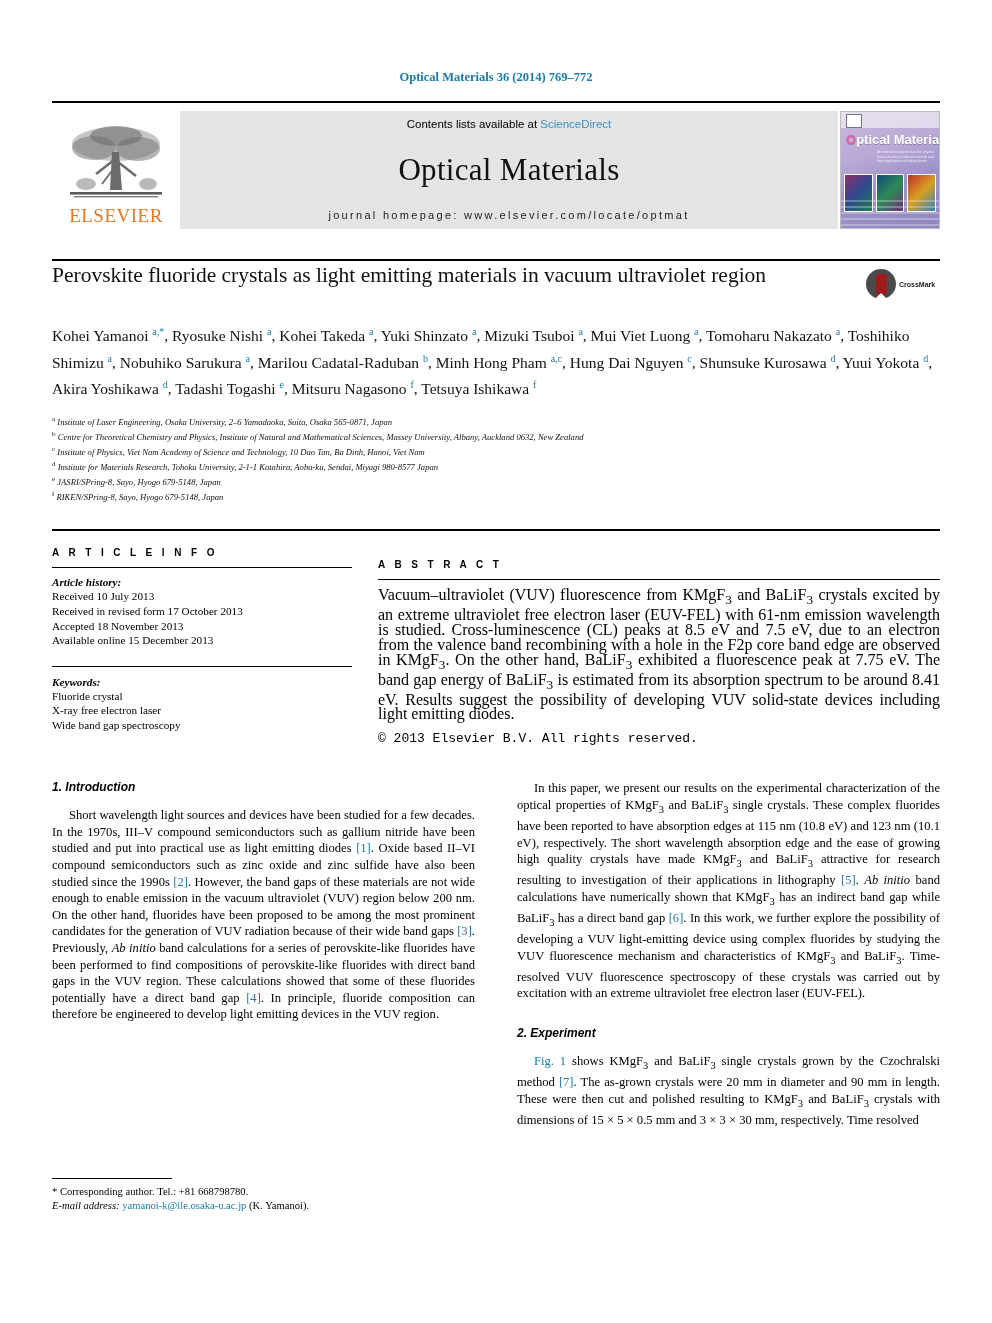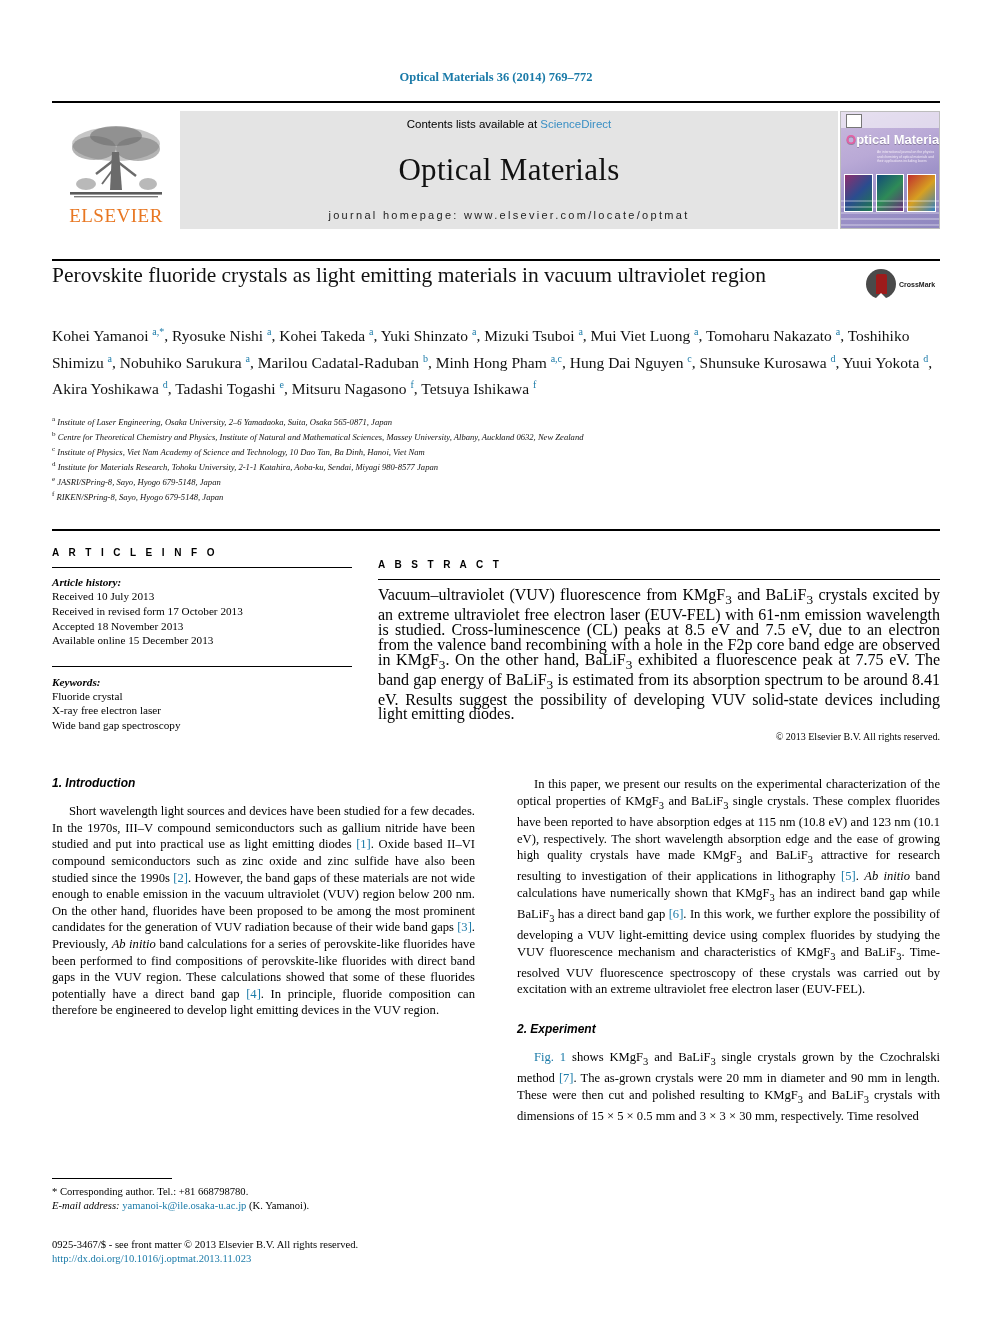--- a/index.html
+++ b/index.html
@@ -175,21 +175,21 @@
   .hist-title, .kw-title {
     font-style:italic; font-weight:bold; font-size:11.2px; margin-bottom:1px;
   }
   .hist-line, .kw-line {
     font-size:11.2px; line-height:14.6px;
   }
   .kw-block { margin-top:18px; border-top:1.4px solid #000; padding-top:9px; }
   .abstract-body {
     font-size:16px; line-height:14.8px; text-align:justify;
   }
-  .copyline { text-align:right; margin-top:9px; font-size:10px; }
+  .copyline { margin-top:9px; font-size:13px;font-family:Liberation Mono, monospace; }
 
   
   .body2col {
     margin:34px 52px 0 52px;
     display:flex; gap:42px;
   }
   .col { flex:1 1 0; }
   h2.secnum {
     font-family:"Liberation Sans", sans-serif;
     font-size:12px; font-weight:bold; margin:0 0 13px 0;font-style:italic;
@@ -333,18 +333,14 @@
   <div class="footnote">
     <div class="fn-rule"></div>
     <div class="fn-line">* Corresponding author. Tel.: +81 668798780.</div>
     <div class="fn-line">
       <span class="em">E-mail address:</span>
       <span class="fn-link">yamanoi-k@ile.osaka-u.ac.jp</span>
       <span>(K. Yamanoi).</span>
     </div>
   </div>
 
-  <div class="colophon">
-    <div>0925-3467/$ - see front matter © 2013 Elsevier B.V. All rights reserved.</div>
-    <div class="doi">http://dx.doi.org/10.1016/j.optmat.2013.11.023</div>
-  </div>
 
 </div>
 
 </body></html>

